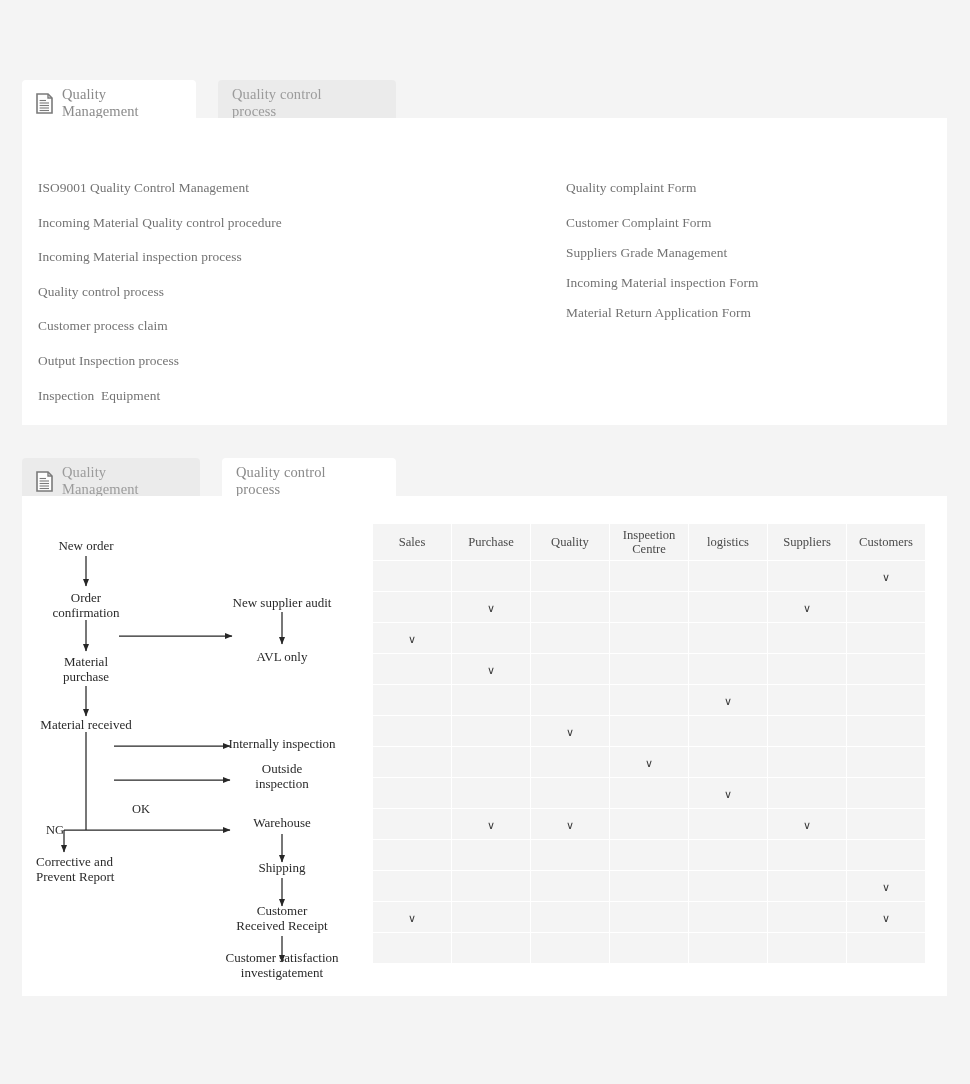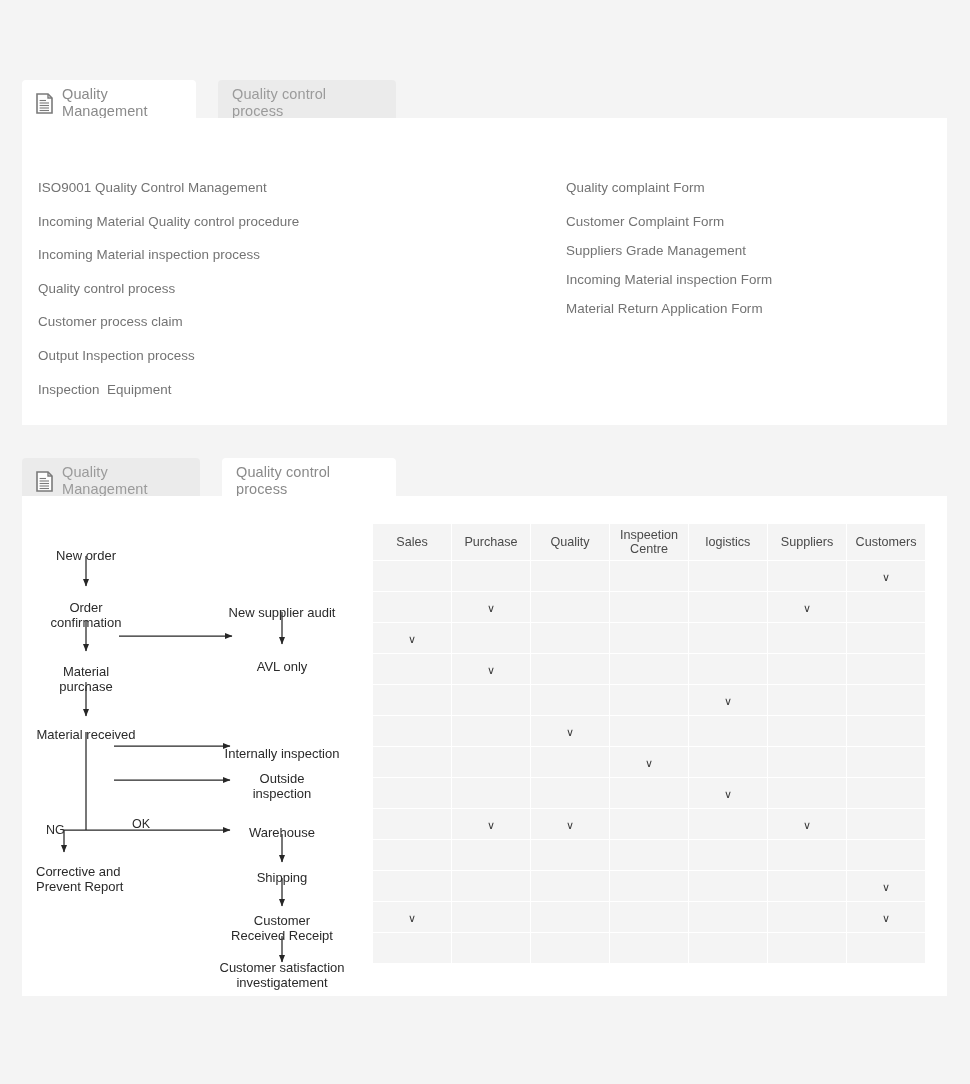--- a/index.html
+++ b/index.html
@@ -3,21 +3,21 @@
 <meta charset="utf-8">
 <title>Quality Management</title>
 <style>
   html, body {
     margin: 0; padding: 0;
     width: 970px; height: 1084px;
     background: #f4f4f4;
     font-family: "Liberation Sans", sans-serif;
     overflow: hidden;
   }
-  .page { position: relative; width: 970px; height: 1084px; }
+  .page { position: relative; width: 970px; height: 1084px; font-family: Liberation Serif, serif; }
 
   
   .tabbar { position: absolute; height: 46px; }
   .tab {
     position: absolute; top: 0; height: 46px;
     box-sizing: border-box;
     display: flex; align-items: center;
     padding: 0 14px;
     font-size: 14.5px; line-height: 1.18;
     color: #8e8e8e;
@@ -45,21 +45,20 @@
   
   .flow { position: absolute; left: 0; top: 0; width: 352px; height: 470px; }
   .flow-node {
     position: absolute;
     font-size: 13px;
     color: #2a2a2a;
     text-align: center;
     line-height: 1.16;
     white-space: pre-line;
     transform: translateX(-50%);
-    margin-top: 10px;
   }
   .flow-label {
     position: absolute;
     font-size: 12.5px;
     color: #2a2a2a;
     white-space: pre;
   }
 
   
   .matrix { position: absolute; border-collapse: separate; border-spacing: 1px; }
@@ -208,21 +207,21 @@
       <div class="flow-node" style="left:260px; top:240px; width:180px;">Internally inspection</div>
       <div class="flow-node" style="left:260px; top:265px; width:140px;">Outside
 inspection</div>
       <div class="flow-node" style="left:260px; top:319px; width:140px;">Warehouse</div>
       <div class="flow-node" style="left:260px; top:364px; width:140px;">Shipping</div>
       <div class="flow-node" style="left:260px; top:407px; width:180px;">Customer
 Received Receipt</div>
       <div class="flow-node" style="left:260px; top:454px; width:210px;">Customer satisfaction
 investigatement</div>
 
-      <div class="flow-label" style="left:110px; top:306px;margin-top:15px;">OK</div>
+      <div class="flow-label" style="left:110px; top:306px;">OK</div>
       <div class="flow-label" style="left:24px;  top:327px;">NG</div>
     </div>
 
     <table class="matrix" style="left:350px; top:27px;">
       <thead>
         <tr>
           <th>Sales</th>
           <th>Purchase</th>
           <th>Quality</th>
           <th>Inspeetion

